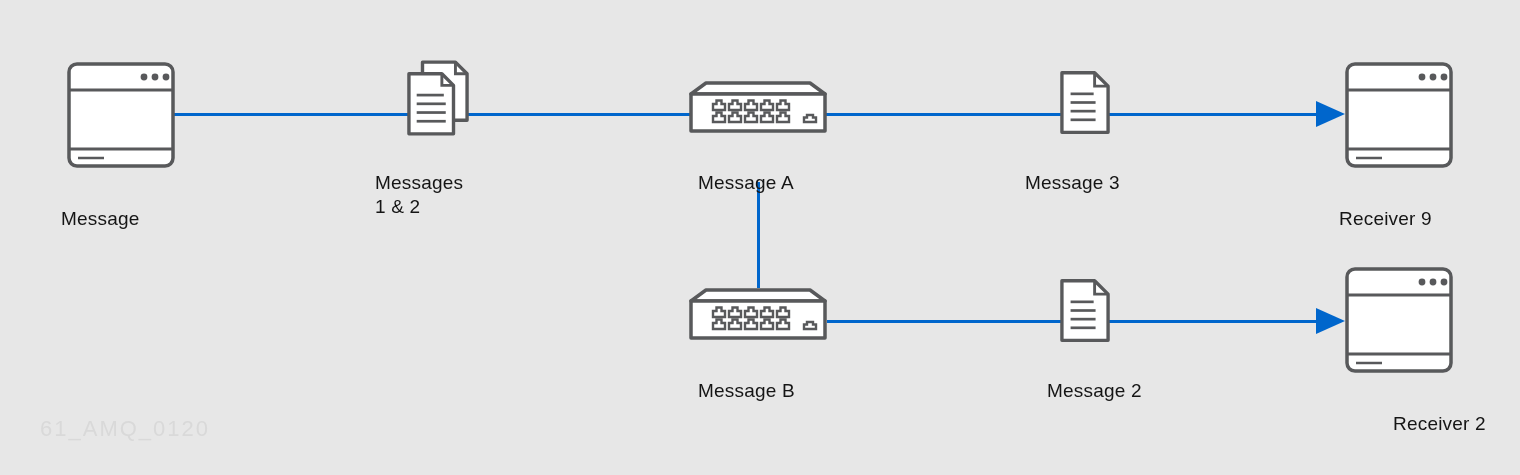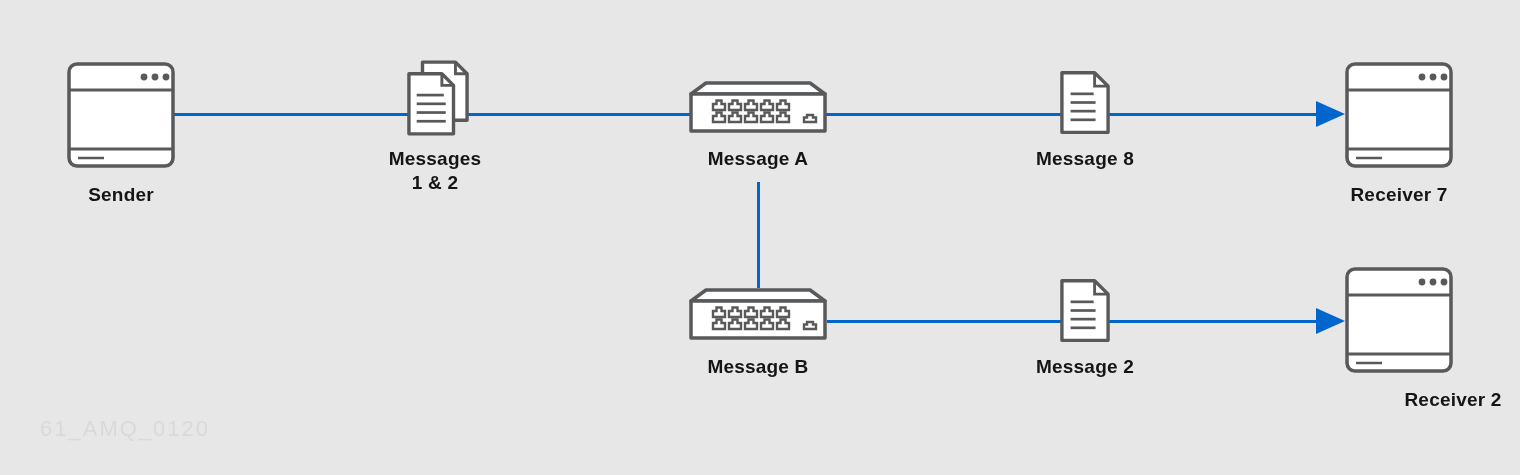--- a/index.html
+++ b/index.html
@@ -32,27 +32,28 @@
     position: absolute;
     width: 0; height: 0;
     border-top: 13px solid transparent;
     border-bottom: 13px solid transparent;
     border-left: 29px solid var(--connector);
     z-index: 1;
   }
   .label {
     position: absolute;
     width: 120px;
-    text-align: center;
+    text-align: left;
     font-size: 19px;
     line-height: 24px;
-    font-weight: 700;
+    font-weight: 400;
     letter-spacing: .2px;
     color: var(--label);
     z-index: 3;
+    margin-top: 24px;
   }
   .watermark {
     position: absolute;
     left: 40px;
     top: 416px;
     font-size: 22px;
     letter-spacing: 2px;
     color: var(--watermark);
     z-index: 0;
   }
@@ -81,21 +82,21 @@
     <svg width="108" height="106" viewBox="0 0 108 106">
       <rect class="shape" x="2" y="2" width="104" height="102" rx="8"></rect>
       <line class="sline" x1="2.5" y1="28" x2="105.5" y2="28"></line>
       <circle class="dot" cx="77" cy="15" r="3.4"></circle>
       <circle class="dot" cx="88" cy="15" r="3.4"></circle>
       <circle class="dot" cx="99" cy="15" r="3.4"></circle>
       <line class="sline" x1="2.5" y1="87" x2="105.5" y2="87"></line>
       <line class="dash" x1="11" y1="96" x2="37" y2="96"></line>
     </svg>
   </div>
-  <div class="label" style="left:61px; top:183px;">Sender</div>
+  <div class="label" style="left:61px; top:183px;">Message</div>
 
   <div class="node" style="left:407px; top:60px;">
     <svg width="62" height="76" viewBox="0 0 64 78">
       <path class="shape" d="M16 2 H50 L62 14 V62 H16 Z" stroke-width="3"></path>
       <path class="sline" d="M50 2 V14 H62"></path>
       <path class="shape" d="M2 14 H36 L48 26 V76 H2 Z" stroke-width="3"></path>
       <path class="sline" d="M36 14 V26 H48"></path>
       <line class="tline" x1="10" y1="36" x2="38" y2="36"></line>
       <line class="tline" x1="10" y1="45" x2="40" y2="45"></line>
       <line class="tline" x1="10" y1="54" x2="40" y2="54"></line>
@@ -131,34 +132,34 @@
   <div class="node" style="left:1060px; top:70px;">
     <svg width="50" height="65" viewBox="0 0 52 66">
       <path class="shape" d="M2 2 H36 L50 16 V64 H2 Z" stroke-width="3"></path>
       <path class="sline" d="M36 2 V16 H50"></path>
       <line class="tline" x1="11" y1="24" x2="35" y2="24"></line>
       <line class="tline" x1="11" y1="33" x2="37" y2="33"></line>
       <line class="tline" x1="11" y1="42" x2="37" y2="42"></line>
       <line class="tline" x1="11" y1="51" x2="37" y2="51"></line>
     </svg>
   </div>
-  <div class="label" style="left:1025px; top:147px;">Message 8</div>
+  <div class="label" style="left:1025px; top:147px;">Message 3</div>
 
   <div class="node" style="left:1345px; top:62px;">
     <svg width="108" height="106" viewBox="0 0 108 106">
       <rect class="shape" x="2" y="2" width="104" height="102" rx="8"></rect>
       <line class="sline" x1="2.5" y1="28" x2="105.5" y2="28"></line>
       <circle class="dot" cx="77" cy="15" r="3.4"></circle>
       <circle class="dot" cx="88" cy="15" r="3.4"></circle>
       <circle class="dot" cx="99" cy="15" r="3.4"></circle>
       <line class="sline" x1="2.5" y1="87" x2="105.5" y2="87"></line>
       <line class="dash" x1="11" y1="96" x2="37" y2="96"></line>
     </svg>
   </div>
-  <div class="label" style="left:1339px; top:183px;">Receiver 7</div>
+  <div class="label" style="left:1339px; top:183px;">Receiver 9</div>
 
   <div class="node" style="left:689px; top:288px;">
     <svg width="138" height="52" viewBox="0 0 138 52">
       <polygon class="shape" points="17,2 121,2 136,13 2,13" stroke-width="3.2"></polygon>
       <rect class="shape" x="2" y="13" width="134" height="37"></rect>
       <g>
         <path class="port" d="M24 29 V23 H27.5 V19.5 H32.5 V23 H36 V29 Z"></path>
         <path class="port" d="M40 29 V23 H43.5 V19.5 H48.5 V23 H52 V29 Z"></path>
         <path class="port" d="M56 29 V23 H59.5 V19.5 H64.5 V23 H68 V29 Z"></path>
         <path class="port" d="M72 29 V23 H75.5 V19.5 H80.5 V23 H84 V29 Z"></path>
@@ -177,21 +178,21 @@
   <div class="node" style="left:1060px; top:278px;">
     <svg width="50" height="65" viewBox="0 0 52 66">
       <path class="shape" d="M2 2 H36 L50 16 V64 H2 Z" stroke-width="3"></path>
       <path class="sline" d="M36 2 V16 H50"></path>
       <line class="tline" x1="11" y1="24" x2="35" y2="24"></line>
       <line class="tline" x1="11" y1="33" x2="37" y2="33"></line>
       <line class="tline" x1="11" y1="42" x2="37" y2="42"></line>
       <line class="tline" x1="11" y1="51" x2="37" y2="51"></line>
     </svg>
   </div>
-  <div class="label" style="left:1025px; top:355px;">Message 2</div>
+  <div class="label" style="left:1047px; top:355px;">Message 2</div>
 
   <div class="node" style="left:1345px; top:267px;">
     <svg width="108" height="106" viewBox="0 0 108 106">
       <rect class="shape" x="2" y="2" width="104" height="102" rx="8"></rect>
       <line class="sline" x1="2.5" y1="28" x2="105.5" y2="28"></line>
       <circle class="dot" cx="77" cy="15" r="3.4"></circle>
       <circle class="dot" cx="88" cy="15" r="3.4"></circle>
       <circle class="dot" cx="99" cy="15" r="3.4"></circle>
       <line class="sline" x1="2.5" y1="87" x2="105.5" y2="87"></line>
       <line class="dash" x1="11" y1="96" x2="37" y2="96"></line>

